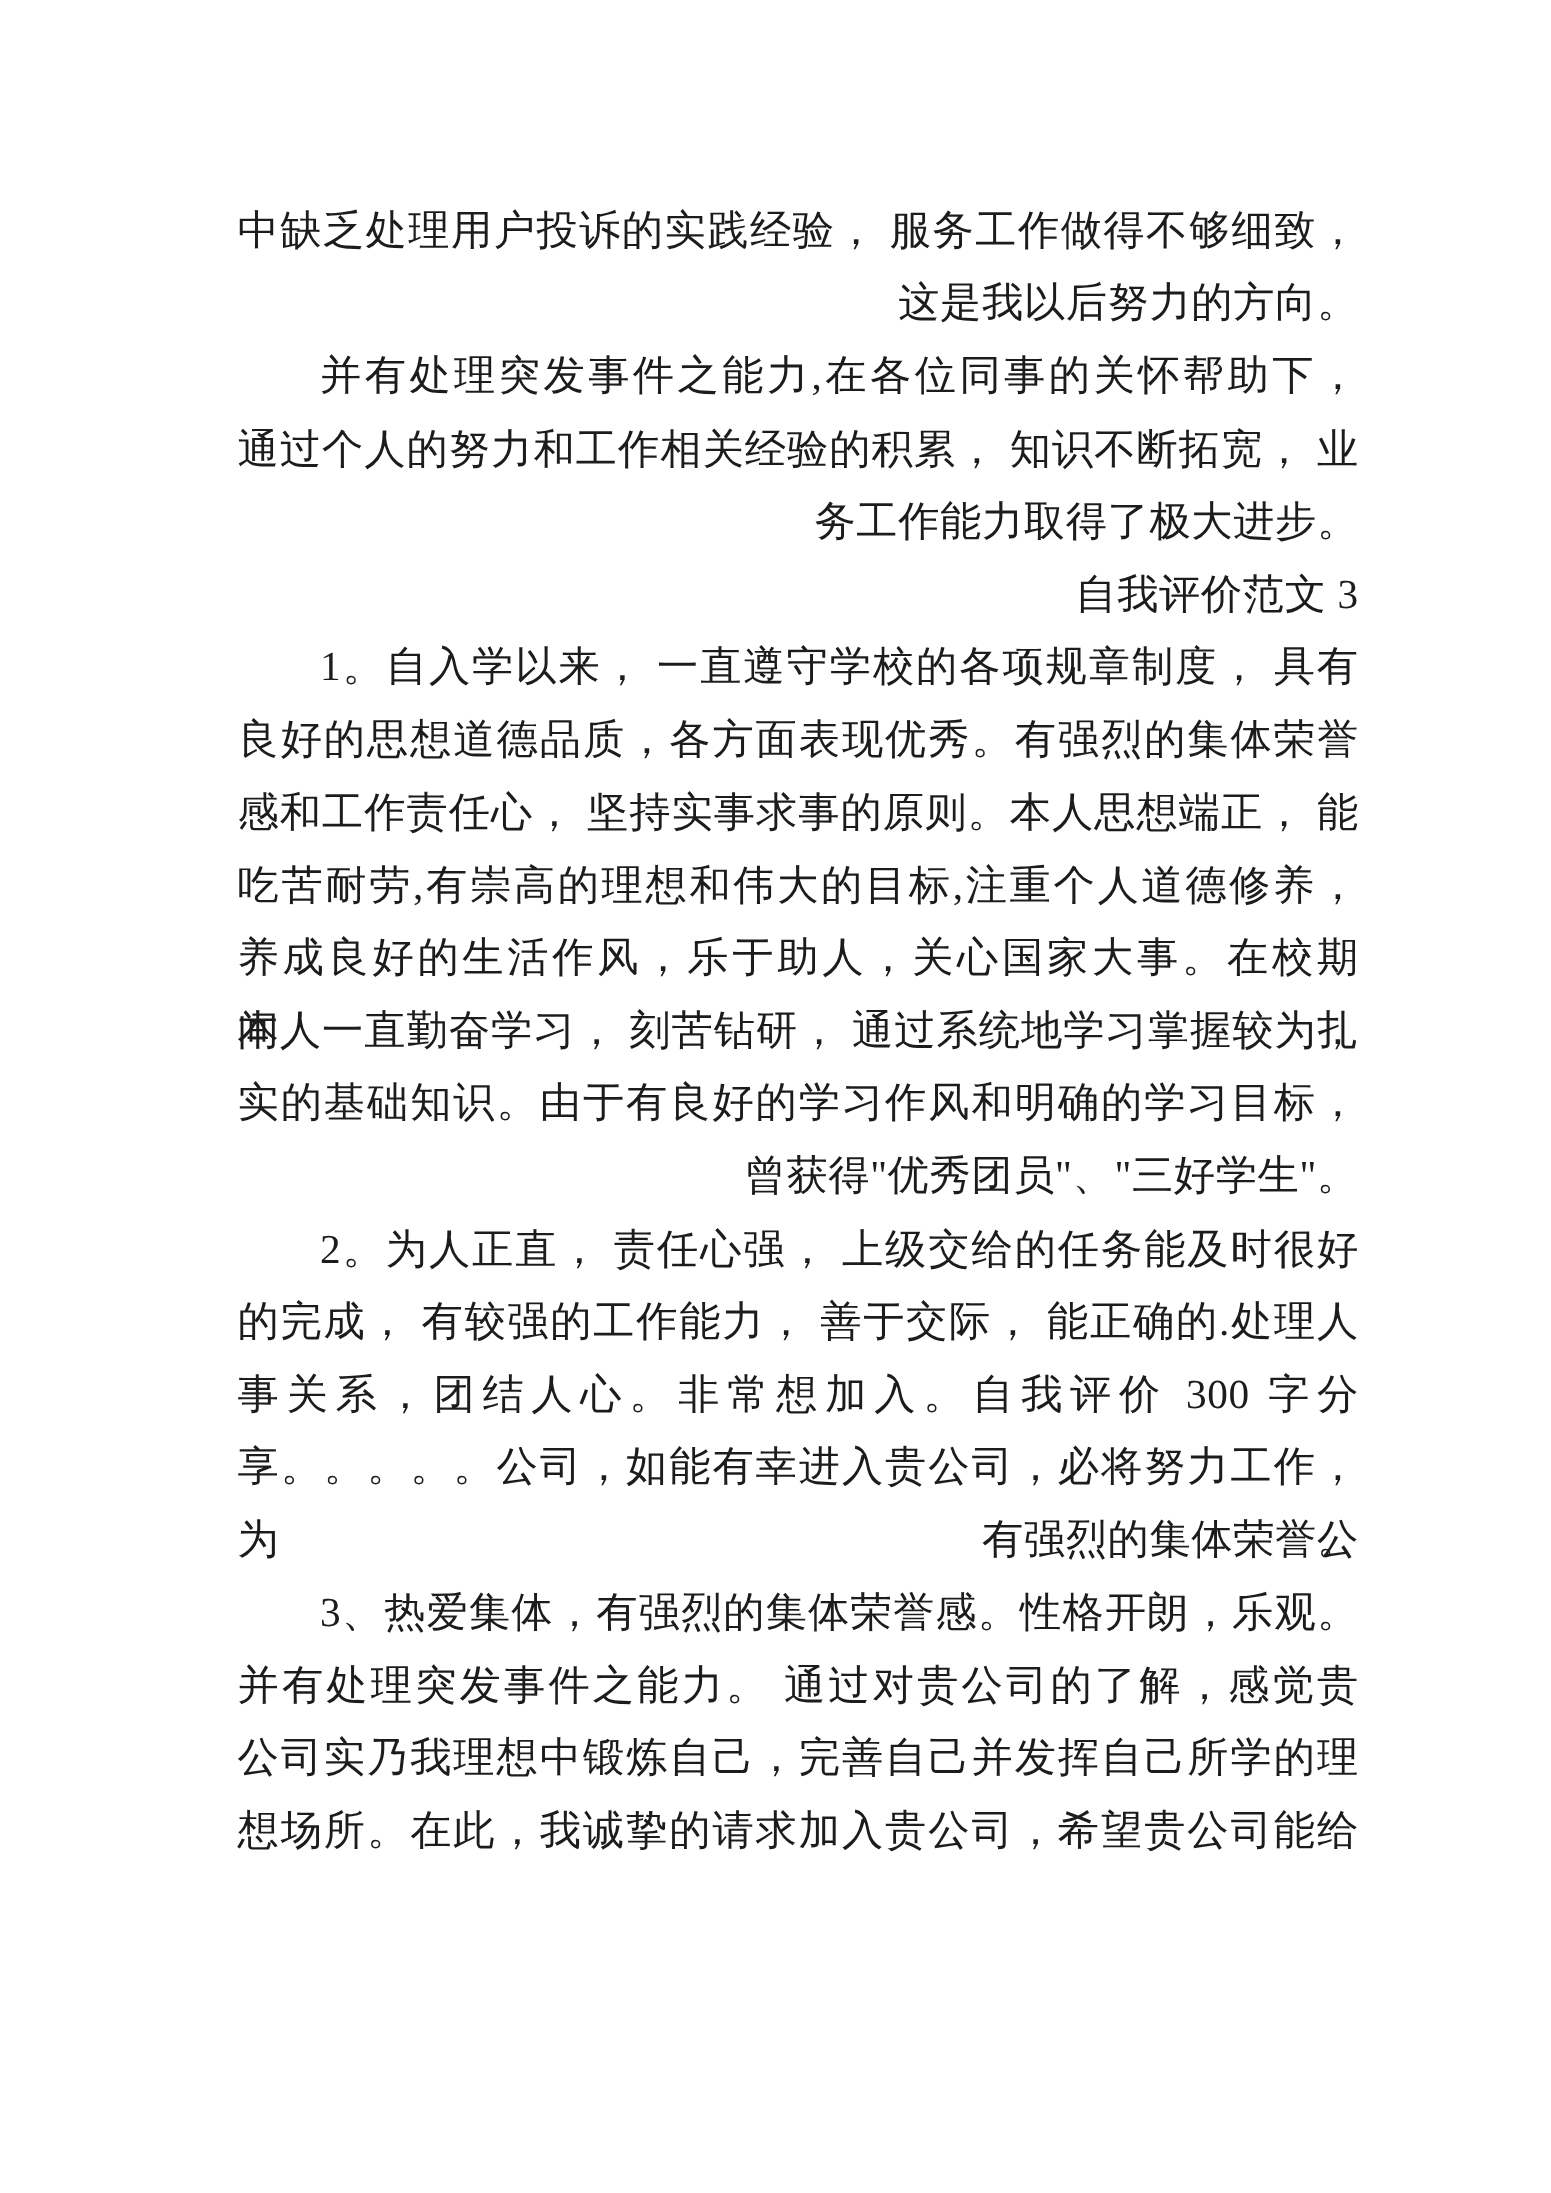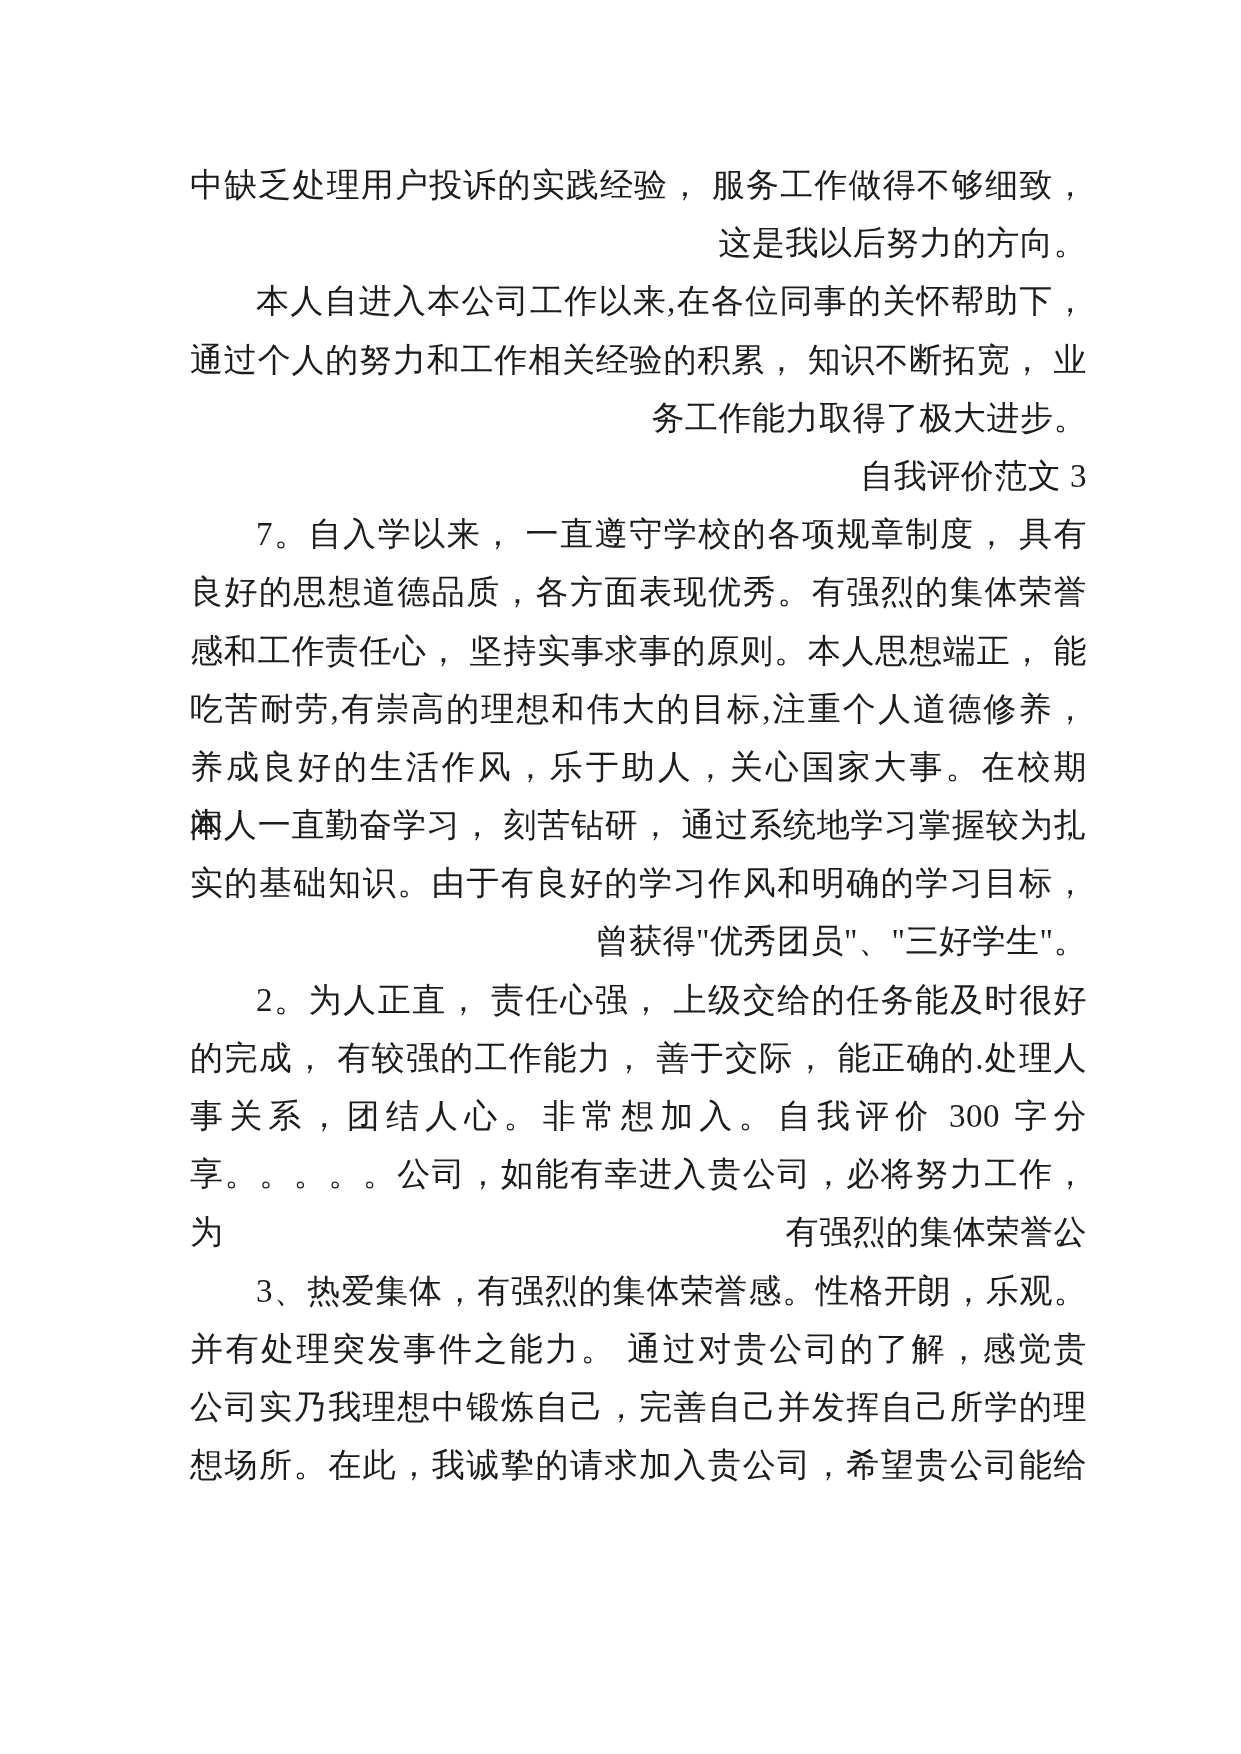--- a/index.html
+++ b/index.html
@@ -49,25 +49,25 @@
     text-indent: 66px;
   }
 </style>
 </head>
 <body>
 
 <div class="page">
   <div class="doc-body" style="color: rgb(28, 28, 28);">
       <div class="line justify">中缺乏处理用户投诉的实践经验， 服务工作做得不够细致，</div>
       <div class="line">这是我以后努力的方向。</div>
-      <div class="line justify indent">本人自进入本公司工作以来,在各位同事的关怀帮助下，</div>
+      <div class="line justify indent">并有处理突发事件之能力,在各位同事的关怀帮助下，</div>
       <div class="line justify">通过个人的努力和工作相关经验的积累， 知识不断拓宽， 业</div>
       <div class="line">务工作能力取得了极大进步。</div>
       <div class="line">自我评价范文 3</div>
-      <div class="line justify indent">7。自入学以来， 一直遵守学校的各项规章制度， 具有</div>
+      <div class="line justify indent">1。自入学以来， 一直遵守学校的各项规章制度， 具有</div>
       <div class="line justify">良好的思想道德品质，各方面表现优秀。有强烈的集体荣誉</div>
       <div class="line justify">感和工作责任心， 坚持实事求事的原则。本人思想端正， 能</div>
       <div class="line justify">吃苦耐劳,有崇高的理想和伟大的目标,注重个人道德修养，</div>
       <div class="line justify">养成良好的生活作风，乐于助人，关心国家大事。在校期间，</div>
       <div class="line justify">本人一直勤奋学习， 刻苦钻研， 通过系统地学习掌握较为扎</div>
       <div class="line justify">实的基础知识。由于有良好的学习作风和明确的学习目标，</div>
       <div class="line">曾获得"优秀团员"、"三好学生"。</div>
       <div class="line justify indent">2。为人正直， 责任心强， 上级交给的任务能及时很好</div>
       <div class="line justify">的完成， 有较强的工作能力， 善于交际， 能正确的.处理人</div>
       <div class="line justify">事关系，团结人心。非常想加入。自我评价 300 字分</div>

